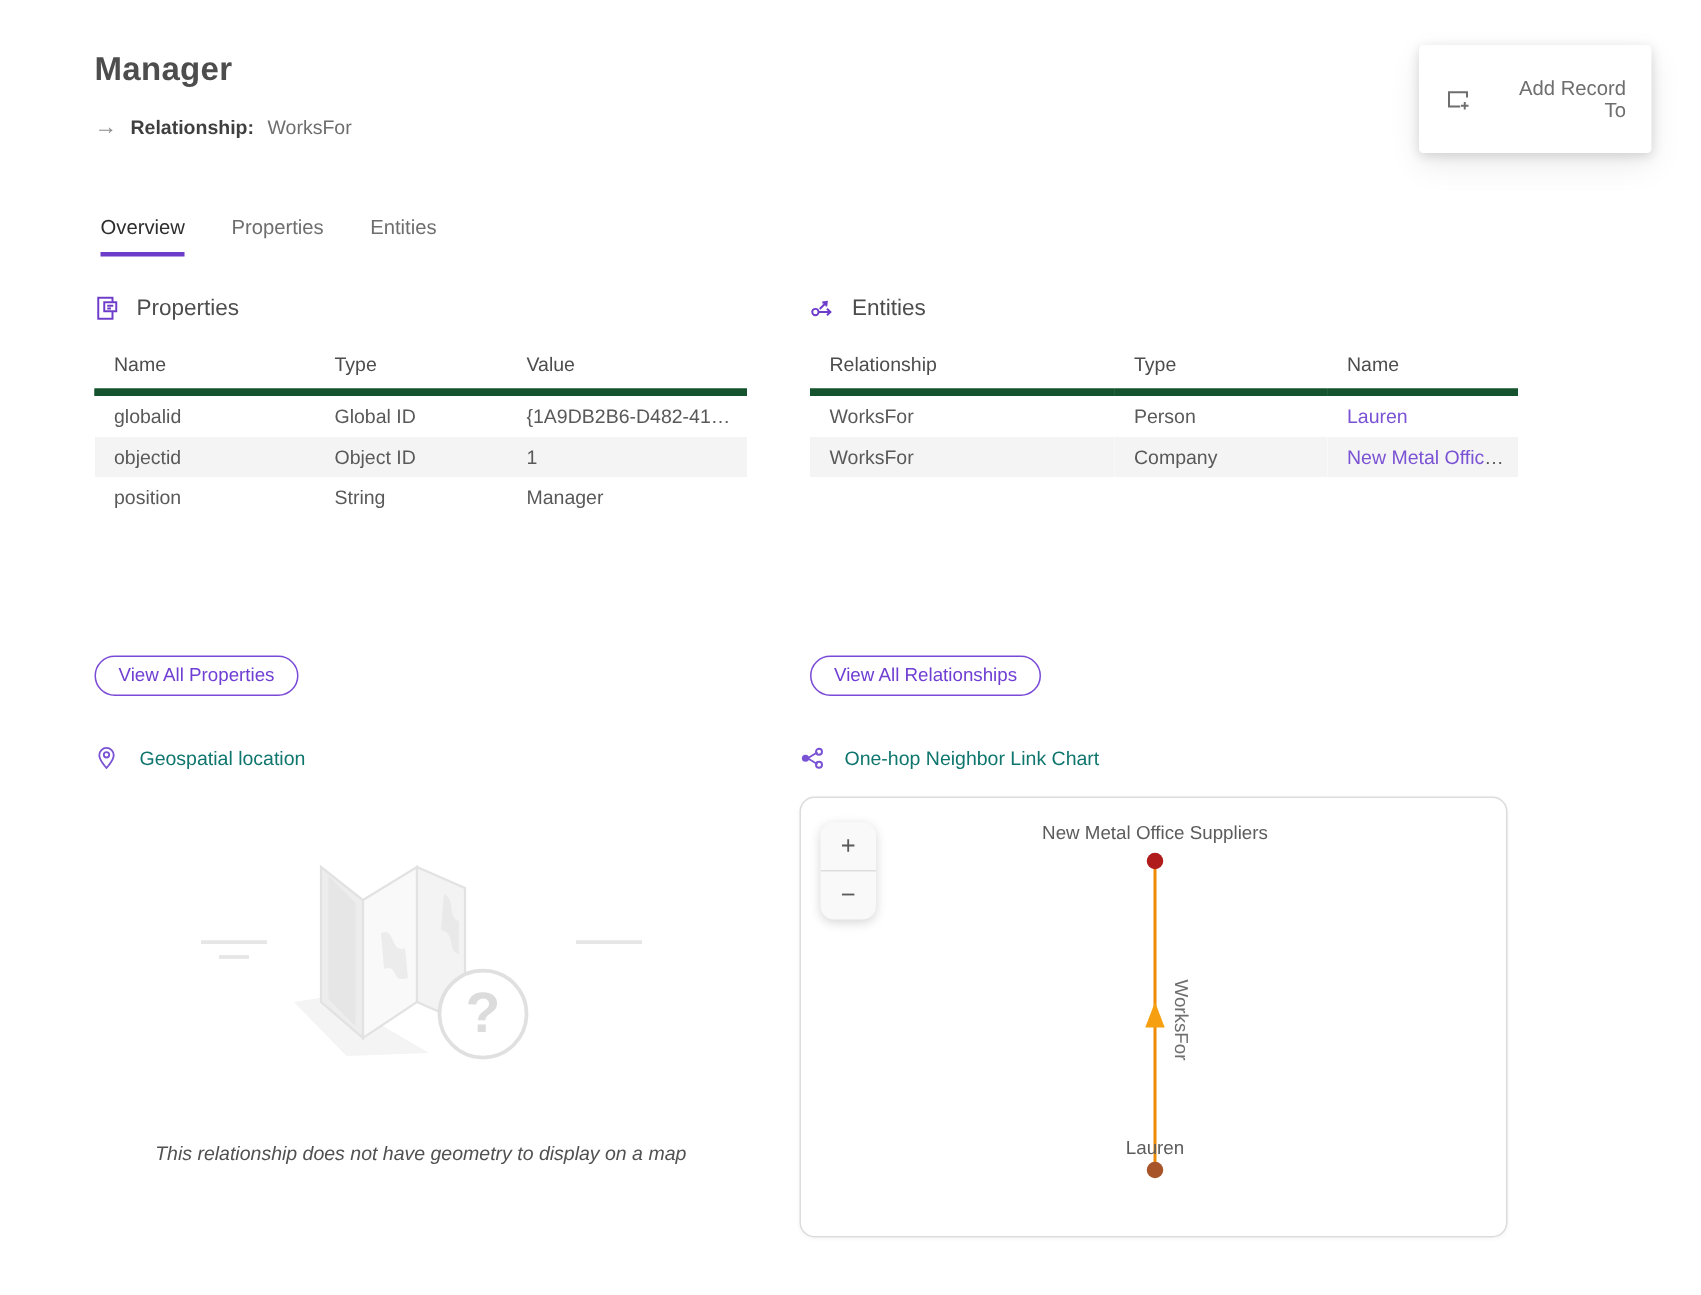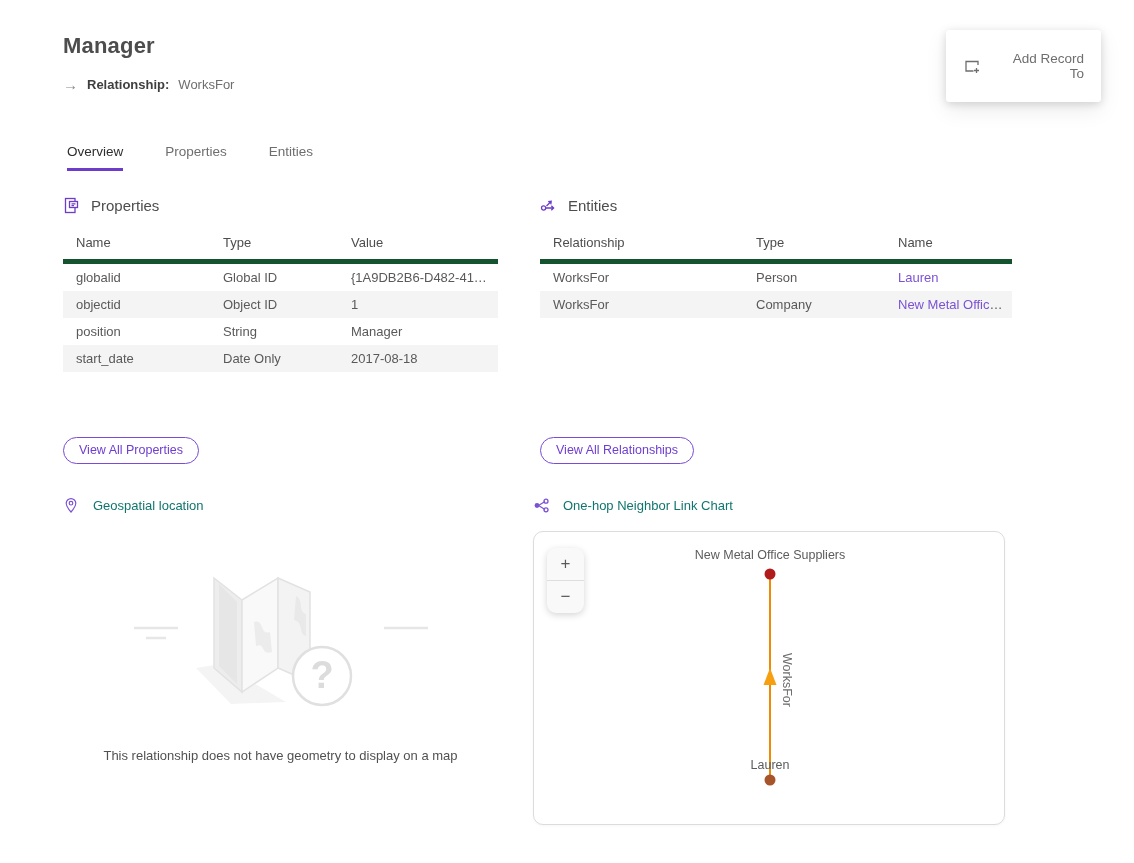--- a/index.html
+++ b/index.html
@@ -39,21 +39,21 @@
   }
   .menu-item {
     display: flex; align-items: center; gap: 15px;
     padding: 13px 17px; font-size: 13.5px; color: #6e6e6e; cursor: pointer; text-align: right;
   }
   .menu-item .mi-icon { width: 18px; height: 18px; flex: 0 0 18px; display: inline-flex; }
 
   
   .tabs {
     position: absolute; left: 67px; top: 144px;
-    display: flex; gap: 42px; font-size: 13.5px; color: #6e6e6e;
+    display: flex; gap: 31px; font-size: 13.5px; color: #6e6e6e;
   }
   .tab { padding-bottom: 9px; cursor: pointer; border-bottom: 3px solid transparent; }
   .tab.active { color: #2e2e2e; border-bottom-color: #6d3cc9; }
 
   
   .section-head {
     display: flex; align-items: center; gap: 11px;
     font-size: 15px; color: #4d4d4d;
   }
   .subsection-head {
@@ -78,21 +78,21 @@
 
   .view-all-wrap { position: absolute; left: 0; top: 240px; width: 100%; display: flex; }
   .view-all-btn {
     font-family: "Liberation Sans", sans-serif;
     background: #fff; color: #6f3ed2; border: 1.5px solid #7a4bd6;
     border-radius: 20px; padding: 5px 15px 6px; font-size: 12.5px; cursor: pointer;
   }
 
   #geospatial-section { position: absolute; left: 63px; top: 497px; width: 435px; }
   .map-illustration { margin-top: 38px; display: flex; justify-content: center; }
-  .geo-message { margin-top: 24px; text-align: center; font-size: 13px; color: #515151; }
+  .geo-message { margin-top: 37px; text-align: center; font-size: 13px; color: #515151; font-style: italic; }
 
   #linkchart-section { position: absolute; left: 533px; top: 497px; width: 508px; }
   .chart-card {
     position: relative; margin-top: 17px; width: 472px; height: 294px;
     background: #fff; border: 1px solid #dcdcdc; border-radius: 10px;
     box-shadow: 0 1px 3px rgba(0,0,0,.04); overflow: hidden;
   }
   .chart-svg { position: absolute; left: 0; top: 0; }
   .zoom-ctrl {
     position: absolute; left: 13px; top: 16px; width: 37px;
@@ -169,25 +169,20 @@
         </tr>
         <tr class="shaded">
           <td>objectid</td>
           <td>Object ID</td>
           <td>1</td>
         </tr>
         <tr>
           <td>position</td>
           <td>String</td>
           <td>Manager</td>
-        </tr>
-        <tr class="shaded">
-          <td>start_date</td>
-          <td>Date Only</td>
-          <td>2017-08-18</td>
         </tr>
       </tbody>
     </table>
     <div class="view-all-wrap">
       <button class="view-all-btn">View All Properties</button>
     </div>
   </div>
 
   <div id="entities-section">
     <div class="section-head">

